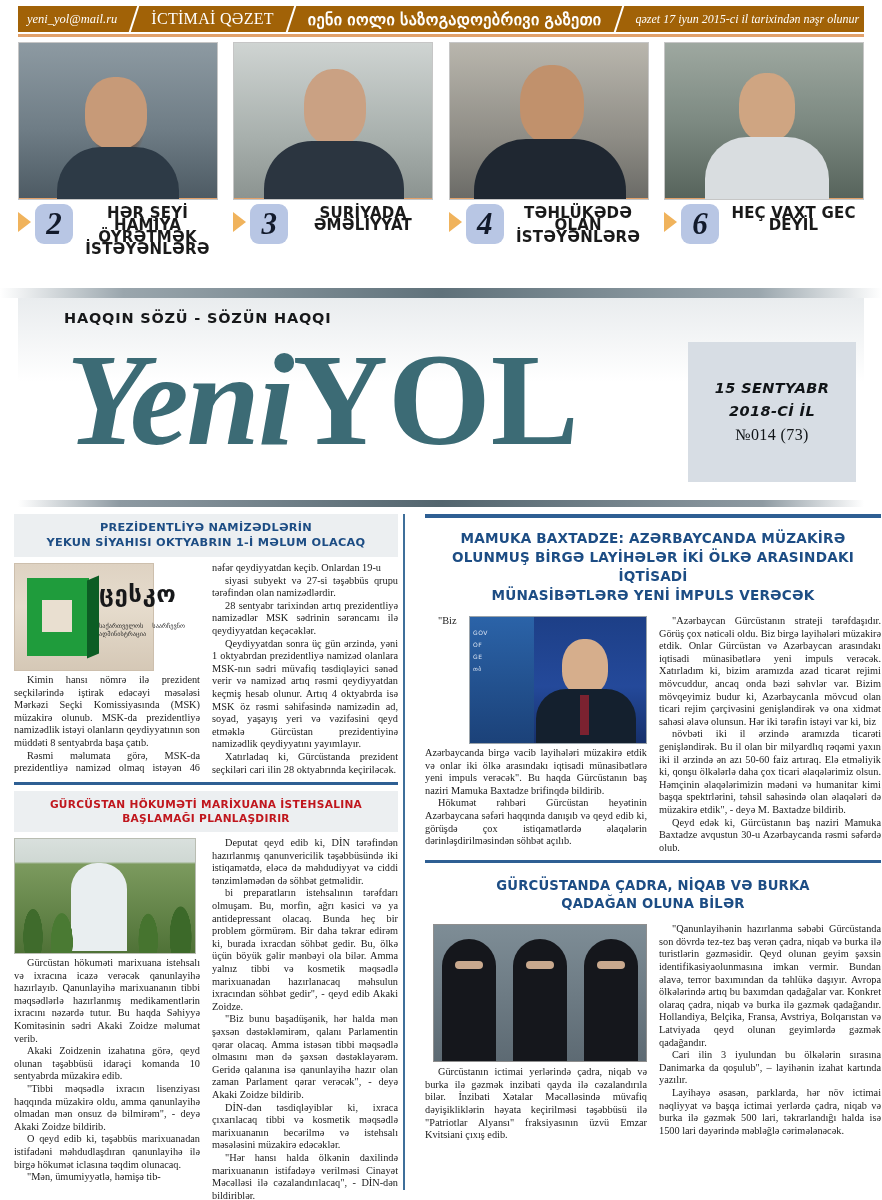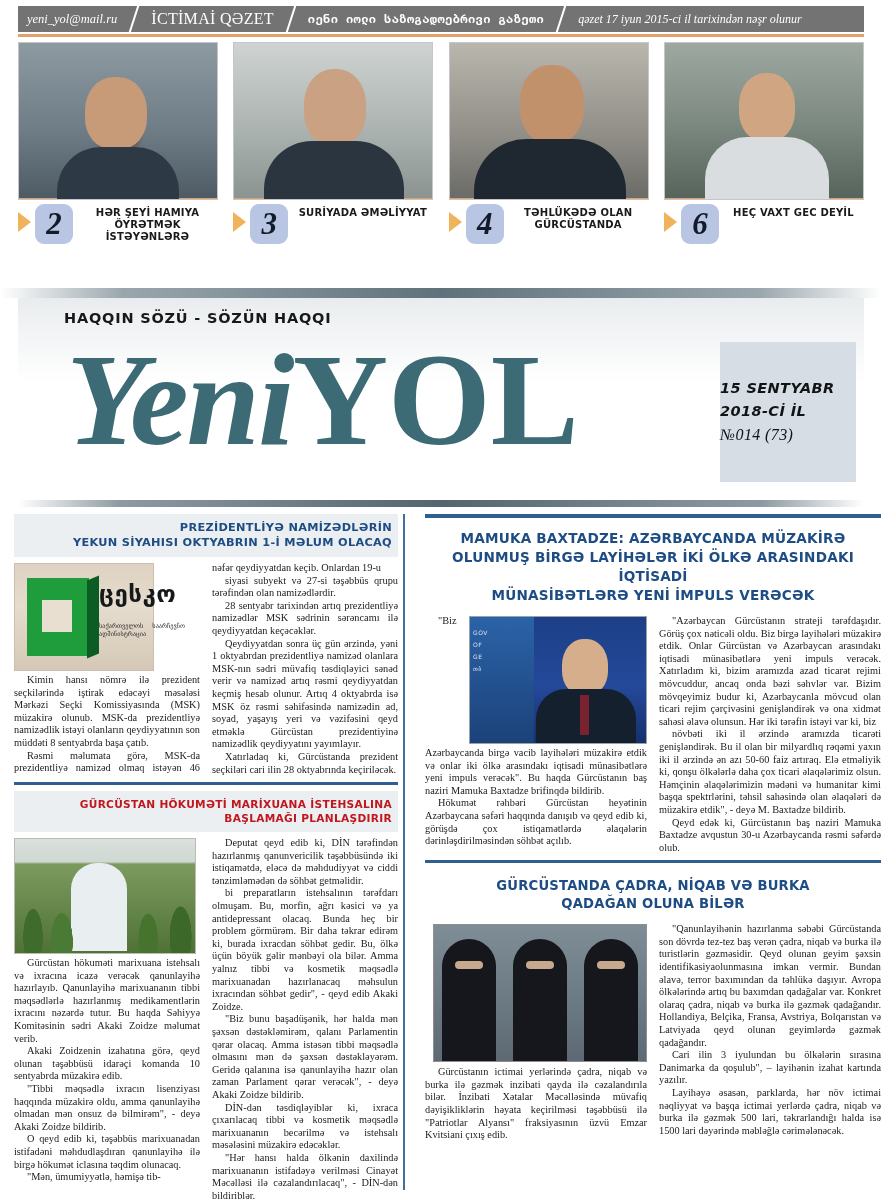--- a/index.html
+++ b/index.html
@@ -12,35 +12,35 @@
     width: 882px; height: 1200px;
     position: relative;
     background: #ffffff;
     overflow: hidden;
   }
 
   
   .topbar {
     position: absolute; left: 18px; top: 6px;
     width: 846px; height: 26px;
-    background: #737373;
+    background: #a16207;
     display: flex; align-items: center;
     color: #ffffff;
   }
   .topbar .seg {
     display: flex; align-items: center;
     height: 26px;
     padding: 0 9px;
     white-space: nowrap;
   }
   .tb-mail { font-style: italic; font-size: 12.5px; padding-left: 24px; }
   .tb-ictimai { font-size: 16px; letter-spacing: .3px; }
   .tb-geo {
-    font-family: Liberation Mono, monospace;
-    font-size: 12px; font-weight: bold; letter-spacing: .4px;
+    font-family: Liberation Sans, sans-serif;
+    font-size: 16px; font-weight: bold; letter-spacing: .4px;
   }
   .tb-since { font-style: italic; font-size: 12px; }
   .tb-slash {
     width: 16px; height: 26px;
     position: relative; overflow: hidden; flex: 0 0 16px;
   }
   .tb-slash::after {
     content: ""; position: absolute;
     left: 7px; top: -4px; width: 2px; height: 34px;
     background: #ffffff; transform: rotate(18deg);
@@ -105,21 +105,21 @@
     width: 38px; height: 40px; flex: 0 0 38px;
     background: #b8c6e4; border-radius: 9px;
     display: flex; align-items: center; justify-content: center;
     font-family: "Liberation Serif", serif;
     font-weight: bold; font-size: 31px; color: #121a2b;
     font-style: italic;
   }
   .teaser-text {
     flex: 1; text-align: center; padding-top: 3px;
     font-family: "DejaVu Sans", sans-serif;
-    font-weight: bold; font-size: 10px; line-height: 12px;
+    font-weight: bold; font-size: 15px; line-height: 12px;
     color: #1a1a1a; letter-spacing: .2px;
   }
 
   
   .masthead-band {
     position: absolute; left: 0; top: 288px; width: 882px; height: 10px;
     background: linear-gradient(90deg, #ffffff 0%, #9aa6ad 14%, #5f717a 50%, #9aa6ad 86%, #ffffff 100%);
   }
   .masthead {
     position: absolute; left: 18px; top: 298px; width: 846px; height: 200px;
@@ -133,44 +133,44 @@
   .logo-wrap { position: absolute; left: 18px; top: 36px; }
   .logo {
     font-family: "Liberation Serif", serif;
     font-size: 132px; line-height: 132px; color: #3c6b75;
     letter-spacing: -2px; white-space: nowrap; margin-left: 30px;
   }
   .logo .yeni { font-style: italic; font-weight: bold; }
   .logo .yol  { font-weight: bold; letter-spacing: 0px; }
   .datebox {
     position: absolute; right: 8px; top: 44px;
-    width: 136px; height: 140px;
+    width: 168px; height: 140px;
     background: #d7dde4;
     display: flex; flex-direction: column;
-    justify-content: center; gap: 7px;
+    align-items: center; justify-content: center; gap: 7px;
     color: #101417;
   }
   .datebox .d1, .datebox .d2 {
     font-family: "DejaVu Sans", sans-serif;
     font-weight: bold; font-style: italic; font-size: 14.5px; letter-spacing: .4px;
   }
-  .datebox .d3 { font-family: "Liberation Serif", serif; font-size: 16px; letter-spacing: .4px; font-style: italic; }
+  .datebox .d3 { font-family: "Liberation Serif", serif; font-size: 16px; letter-spacing: .4px; }
   .masthead-rule {
     position: absolute; left: 18px; top: 500px; width: 846px; height: 7px;
     background: linear-gradient(90deg, #ffffff 0%, #8e9aa2 12%, #53656e 50%, #8e9aa2 88%, #ffffff 100%);
   }
 
   
   .col-left  { position: absolute; left: 14px;  top: 514px; width: 384px; }
   .col-right { position: absolute; left: 412px; top: 514px; width: 456px; margin-left: 13px; }
   .vsep { position: absolute; left: 403px; top: 514px; width: 2px; height: 676px; background: #3f6f9a; }
 
   .hl-band {
     background: #eceff1; padding: 6px 6px 7px;
-    text-align: right;
+    text-align: center;
     font-family: "DejaVu Sans", sans-serif;
     font-weight: bold; color: #1d4d84;
     letter-spacing: .3px;
   }
   .hl-band.blue { color: #1d4d84; font-size: 11.3px; line-height: 15px; }
   .hl-band.red  { color: #c0161d; font-size: 10.6px; line-height: 14px; }
   .hl-plain {
     text-align: center; background: transparent;
     font-family: "DejaVu Sans", sans-serif;
     font-weight: bold; color: #1d4d84;
@@ -330,21 +330,21 @@
       <div class="tri"></div>
       <div class="numbox">3</div>
       <div class="teaser-text">SURİYADA
 ƏMƏLİYYAT</div>
     </div>
     <div class="teaser-item">
       <div class="tri"></div>
       <div class="numbox">4</div>
       <div class="teaser-text">TƏHLÜKƏDƏ
 OLAN
-GÜRCÜSTANDA</div>
+İSTƏYƏNLƏRƏ</div>
     </div>
     <div class="teaser-item">
       <div class="tri"></div>
       <div class="numbox">6</div>
       <div class="teaser-text">HEÇ VAXT
 GEC DEYİL</div>
     </div>
   </div>
 
   <div class="masthead-band"></div>

